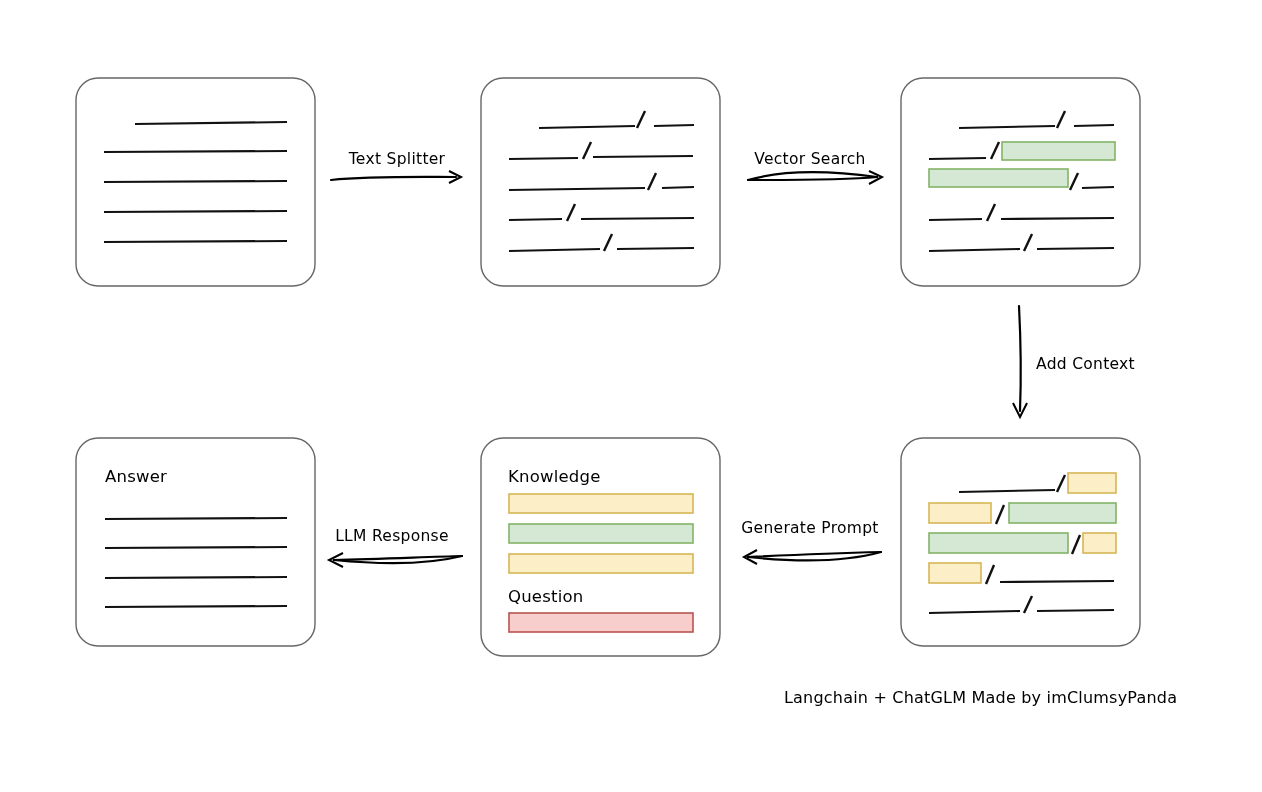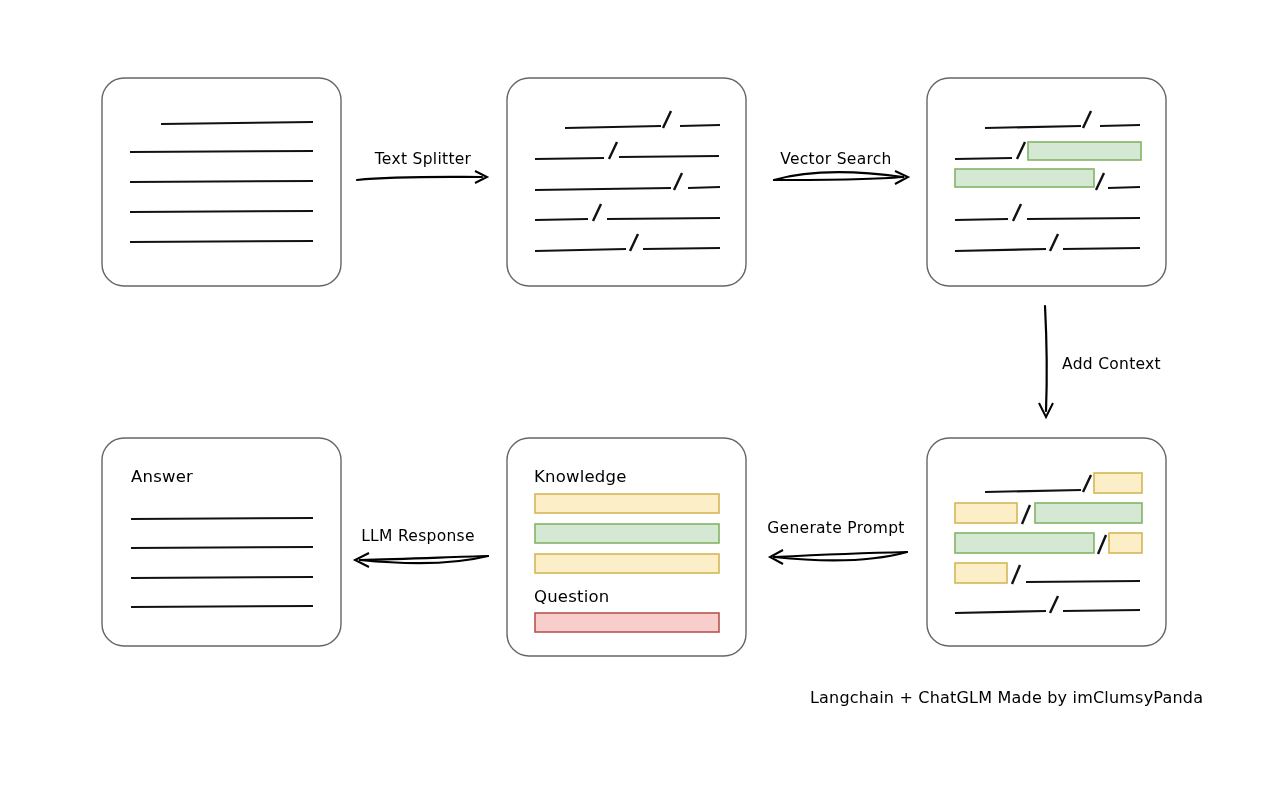--- a/index.html
+++ b/index.html
@@ -11,21 +11,20 @@
   body {
     width: 1262px;
     height: 792px;
     font-family: "DejaVu Sans", sans-serif;
     overflow: hidden;
   }
   #diagram-root {
     position: relative;
     width: 1184px;
     height: 792px;
-    padding-left: 26px;
   }
   svg#diagram {
     display: block;
     width: 1262px;
     height: 792px;
   }
   .box-shape {
     fill: #ffffff;
     stroke: #666666;
     stroke-width: 1.4;

